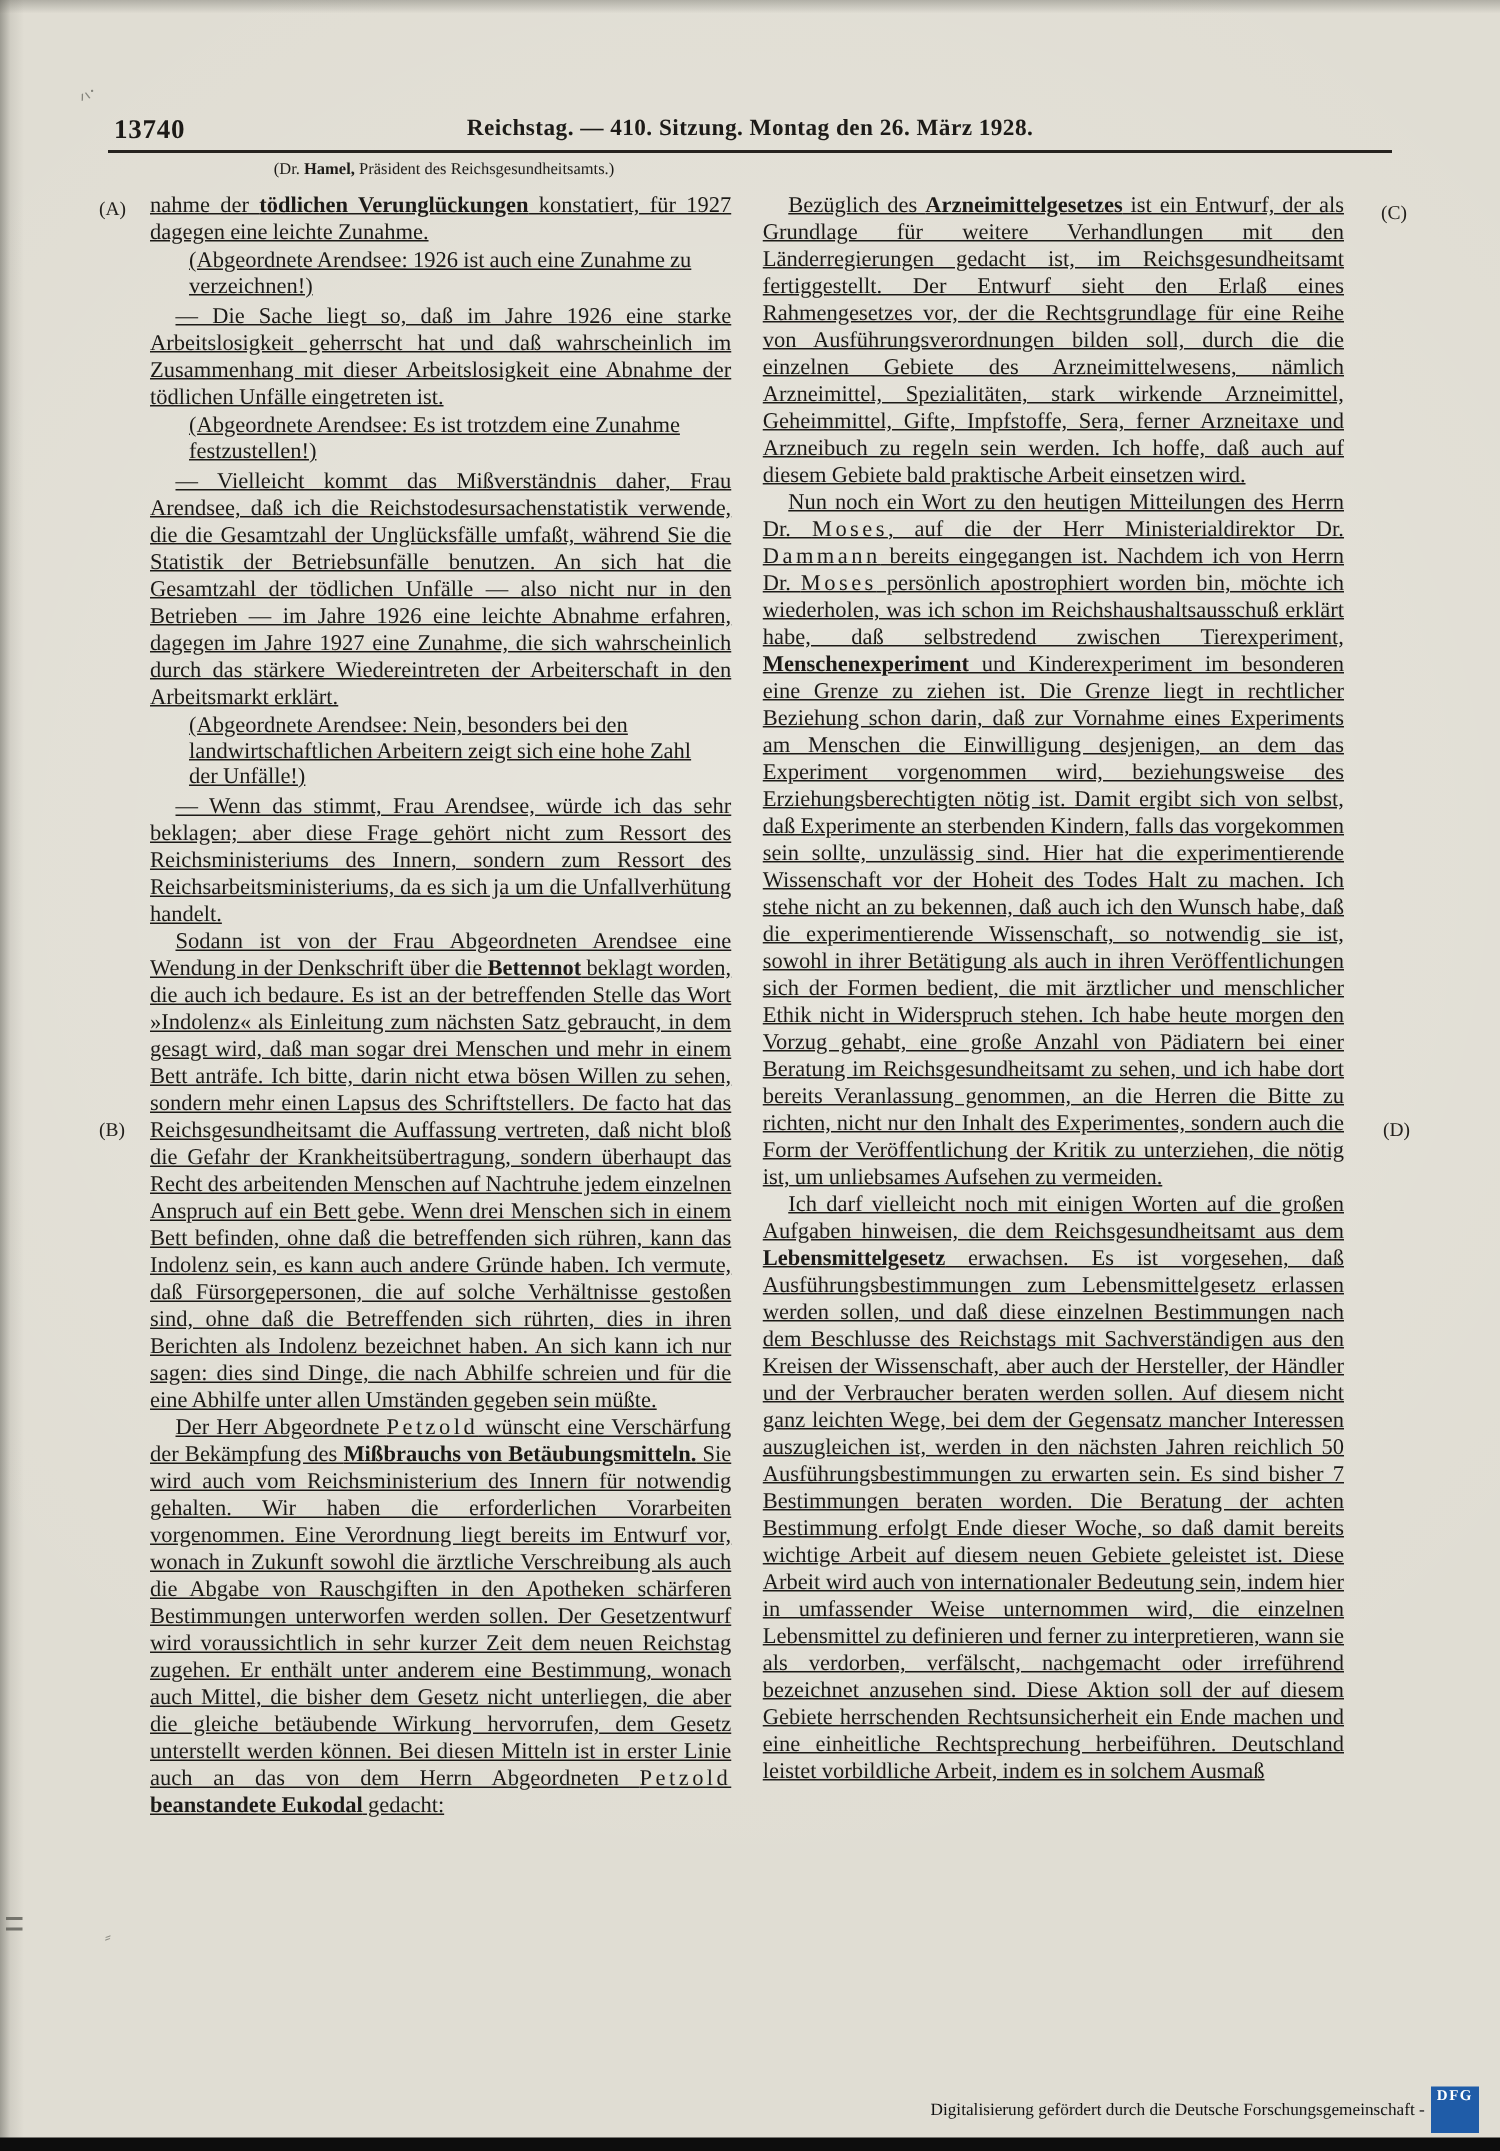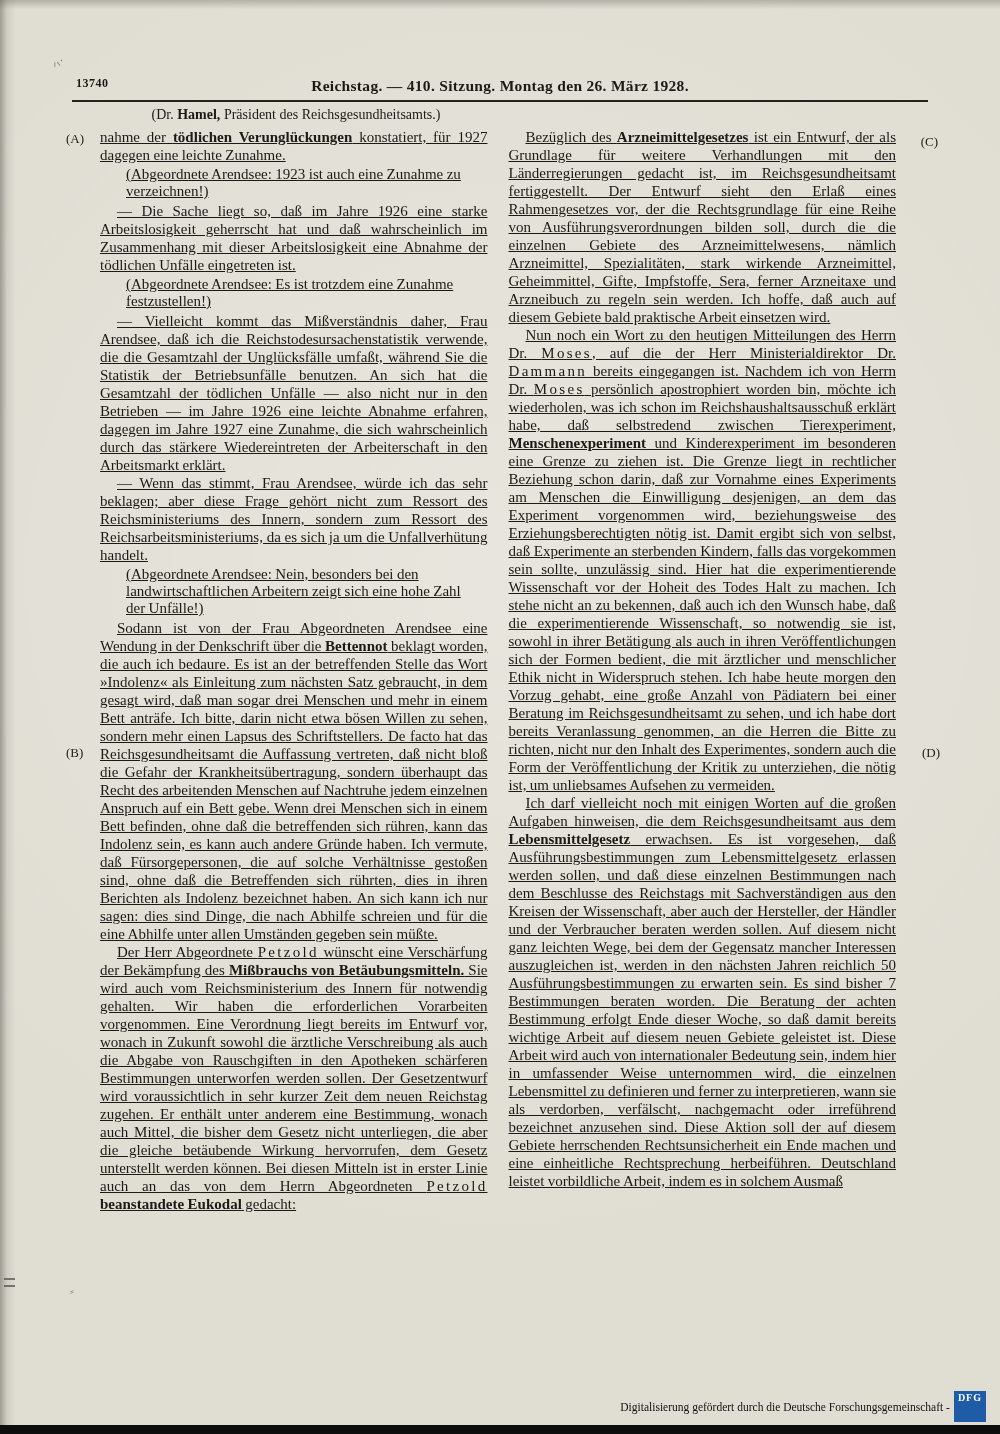--- a/index.html
+++ b/index.html
@@ -13,33 +13,33 @@
     background:#e0ddd3;
     background-image:
       linear-gradient(90deg, rgba(90,90,82,.50) 0px, rgba(90,90,82,.12) 7px, rgba(0,0,0,0) 16px),
       linear-gradient(180deg, rgba(90,90,82,.35) 0px, rgba(0,0,0,0) 9px),
       radial-gradient(circle at 50% 40%, rgba(255,255,252,.25), rgba(0,0,0,0) 70%);
     color:#1c1a17;
   }
   
   .page-number{
     position:absolute;left:76px;top:76px;
-    font-size:12px;font-weight:bold;letter-spacing:.5px;
+    font-size:18px;font-weight:bold;letter-spacing:.5px;
   }
   .title{
     position:absolute;left:0;right:0;top:77px;text-align:center;
     font-size:15.5px;font-weight:bold;letter-spacing:.3px;
   }
   .rule{
     position:absolute;left:72px;right:72px;top:100px;
     border-top:2px solid #26231f;height:0;
   }
   .speaker{
     position:absolute;left:100px;top:107px;width:392px;text-align:center;
-    font-size:14px;
+    font-size:11px;
   }
   
   .marker{position:absolute;font-size:13px;color:#23201c;}
   .marker-a{left:66px;top:131px;}
   .marker-b{left:66px;top:745px;}
   .marker-c{right:62px;top:134px;}
   .marker-d{right:60px;top:745px;}
   
   .columns{
     position:absolute;left:100px;right:104px;top:128px;
@@ -89,26 +89,26 @@
   <div class="speaker"><span>(Dr. </span><span class="b">Hamel,</span><span> Präsident des Reichsgesundheitsamts.)</span></div>
 
   <span class="marker marker-a">(A)</span>
   <span class="marker marker-b">(B)</span>
   <span class="marker marker-c">(C)</span>
   <span class="marker marker-d">(D)</span>
 
   <main class="columns">
     <div class="col">
         <p class="para noindent"><span>nahme der </span><span class="b">tödlichen Verunglückungen</span><span> konstatiert, für 1927 dagegen eine leichte Zunahme.</span></p>
-        <p class="para interjection"><span>(Abgeordnete Arendsee: 1923 ist auch eine Zunahme zu verzeichnen!)</span></p>
+        <p class="para interjection"><span>(Abgeordnete Arendsee: 1926 ist auch eine Zunahme zu verzeichnen!)</span></p>
         <p class="para body"><span>— Die Sache liegt so, daß im Jahre 1926 eine starke Arbeitslosigkeit geherrscht hat und daß wahrscheinlich im Zusammenhang mit dieser Arbeitslosigkeit eine Abnahme der tödlichen Unfälle eingetreten ist.</span></p>
         <p class="para interjection"><span>(Abgeordnete Arendsee: Es ist trotzdem eine Zunahme festzustellen!)</span></p>
         <p class="para body"><span>— Vielleicht kommt das Mißverständnis daher, Frau Arendsee, daß ich die Reichstodesursachenstatistik verwende, die die Gesamtzahl der Unglücksfälle umfaßt, während Sie die Statistik der Betriebsunfälle benutzen. An sich hat die Gesamtzahl der tödlichen Unfälle — also nicht nur in den Betrieben — im Jahre 1926 eine leichte Abnahme erfahren, dagegen im Jahre 1927 eine Zunahme, die sich wahrscheinlich durch das stärkere Wiedereintreten der Arbeiterschaft in den Arbeitsmarkt erklärt.</span></p>
+        <p class="para interjection"><span>(Abgeordnete Arendsee: Nein, besonders bei den landwirtschaftlichen Arbeitern zeigt sich eine hohe Zahl der Unfälle!)</span></p>
         <p class="para body"><span>— Wenn das stimmt, Frau Arendsee, würde ich das sehr beklagen; aber diese Frage gehört nicht zum Ressort des Reichsministeriums des Innern, sondern zum Ressort des Reichsarbeitsministeriums, da es sich ja um die Unfallverhütung handelt.</span></p>
-        <p class="para interjection"><span>(Abgeordnete Arendsee: Nein, besonders bei den landwirtschaftlichen Arbeitern zeigt sich eine hohe Zahl der Unfälle!)</span></p>
         <p class="para body"><span>Sodann ist von der Frau Abgeordneten Arendsee eine Wendung in der Denkschrift über die </span><span class="b">Bettennot</span><span> beklagt worden, die auch ich bedaure. Es ist an der betreffenden Stelle das Wort »Indolenz« als Einleitung zum nächsten Satz gebraucht, in dem gesagt wird, daß man sogar drei Menschen und mehr in einem Bett anträfe. Ich bitte, darin nicht etwa bösen Willen zu sehen, sondern mehr einen Lapsus des Schriftstellers. De facto hat das Reichsgesundheitsamt die Auffassung vertreten, daß nicht bloß die Gefahr der Krankheitsübertragung, sondern überhaupt das Recht des arbeitenden Menschen auf Nachtruhe jedem einzelnen Anspruch auf ein Bett gebe. Wenn drei Menschen sich in einem Bett befinden, ohne daß die betreffenden sich rühren, kann das Indolenz sein, es kann auch andere Gründe haben. Ich vermute, daß Fürsorgepersonen, die auf solche Verhältnisse gestoßen sind, ohne daß die Betreffenden sich rührten, dies in ihren Berichten als Indolenz bezeichnet haben. An sich kann ich nur sagen: dies sind Dinge, die nach Abhilfe schreien und für die eine Abhilfe unter allen Umständen gegeben sein müßte.</span></p>
         <p class="para body"><span>Der Herr Abgeordnete </span><span class="sp">Petzold</span><span> wünscht eine Verschärfung der Bekämpfung des </span><span class="b">Mißbrauchs von Betäubungsmitteln.</span><span> Sie wird auch vom Reichsministerium des Innern für notwendig gehalten. Wir haben die erforderlichen Vorarbeiten vorgenommen. Eine Verordnung liegt bereits im Entwurf vor, wonach in Zukunft sowohl die ärztliche Verschreibung als auch die Abgabe von Rauschgiften in den Apotheken schärferen Bestimmungen unterworfen werden sollen. Der Gesetzentwurf wird voraussichtlich in sehr kurzer Zeit dem neuen Reichstag zugehen. Er enthält unter anderem eine Bestimmung, wonach auch Mittel, die bisher dem Gesetz nicht unterliegen, die aber die gleiche betäubende Wirkung hervorrufen, dem Gesetz unterstellt werden können. Bei diesen Mitteln ist in erster Linie auch an das von dem Herrn Abgeordneten </span><span class="sp">Petzold</span><span> </span><span class="b">beanstandete Eukodal</span><span> gedacht:</span></p>
       </div>
     <div class="col">
         <p class="para body"><span>Bezüglich des </span><span class="b">Arzneimittelgesetzes</span><span> ist ein Entwurf, der als Grundlage für weitere Verhandlungen mit den Länderregierungen gedacht ist, im Reichsgesundheitsamt fertiggestellt. Der Entwurf sieht den Erlaß eines Rahmengesetzes vor, der die Rechtsgrundlage für eine Reihe von Ausführungsverordnungen bilden soll, durch die die einzelnen Gebiete des Arzneimittelwesens, nämlich Arzneimittel, Spezialitäten, stark wirkende Arzneimittel, Geheimmittel, Gifte, Impfstoffe, Sera, ferner Arzneitaxe und Arzneibuch zu regeln sein werden. Ich hoffe, daß auch auf diesem Gebiete bald praktische Arbeit einsetzen wird.</span></p>
         <p class="para body"><span>Nun noch ein Wort zu den heutigen Mitteilungen des Herrn Dr. </span><span class="sp">Moses</span><span>, auf die der Herr Ministerialdirektor Dr. </span><span class="sp">Dammann</span><span> bereits eingegangen ist. Nachdem ich von Herrn Dr. </span><span class="sp">Moses</span><span> persönlich apostrophiert worden bin, möchte ich wiederholen, was ich schon im Reichshaushaltsausschuß erklärt habe, daß selbstredend zwischen Tierexperiment, </span><span class="b">Menschenexperiment</span><span> und Kinderexperiment im besonderen eine Grenze zu ziehen ist. Die Grenze liegt in rechtlicher Beziehung schon darin, daß zur Vornahme eines Experiments am Menschen die Einwilligung desjenigen, an dem das Experiment vorgenommen wird, beziehungsweise des Erziehungsberechtigten nötig ist. Damit ergibt sich von selbst, daß Experimente an sterbenden Kindern, falls das vorgekommen sein sollte, unzulässig sind. Hier hat die experimentierende Wissenschaft vor der Hoheit des Todes Halt zu machen. Ich stehe nicht an zu bekennen, daß auch ich den Wunsch habe, daß die experimentierende Wissenschaft, so notwendig sie ist, sowohl in ihrer Betätigung als auch in ihren Veröffentlichungen sich der Formen bedient, die mit ärztlicher und menschlicher Ethik nicht in Widerspruch stehen. Ich habe heute morgen den Vorzug gehabt, eine große Anzahl von Pädiatern bei einer Beratung im Reichsgesundheitsamt zu sehen, und ich habe dort bereits Veranlassung genommen, an die Herren die Bitte zu richten, nicht nur den Inhalt des Experimentes, sondern auch die Form der Veröffentlichung der Kritik zu unterziehen, die nötig ist, um unliebsames Aufsehen zu vermeiden.</span></p>
         <p class="para body"><span>Ich darf vielleicht noch mit einigen Worten auf die großen Aufgaben hinweisen, die dem Reichsgesundheitsamt aus dem </span><span class="b">Lebensmittelgesetz</span><span> erwachsen. Es ist vorgesehen, daß Ausführungsbestimmungen zum Lebensmittelgesetz erlassen werden sollen, und daß diese einzelnen Bestimmungen nach dem Beschlusse des Reichstags mit Sachverständigen aus den Kreisen der Wissenschaft, aber auch der Hersteller, der Händler und der Verbraucher beraten werden sollen. Auf diesem nicht ganz leichten Wege, bei dem der Gegensatz mancher Interessen auszugleichen ist, werden in den nächsten Jahren reichlich 50 Ausführungsbestimmungen zu erwarten sein. Es sind bisher 7 Bestimmungen beraten worden. Die Beratung der achten Bestimmung erfolgt Ende dieser Woche, so daß damit bereits wichtige Arbeit auf diesem neuen Gebiete geleistet ist. Diese Arbeit wird auch von internationaler Bedeutung sein, indem hier in umfassender Weise unternommen wird, die einzelnen Lebensmittel zu definieren und ferner zu interpretieren, wann sie als verdorben, verfälscht, nachgemacht oder irreführend bezeichnet anzusehen sind. Diese Aktion soll der auf diesem Gebiete herrschenden Rechtsunsicherheit ein Ende machen und eine einheitliche Rechtsprechung herbeiführen. Deutschland leistet vorbildliche Arbeit, indem es in solchem Ausmaß</span></p>
       </div>
   </main>
 

